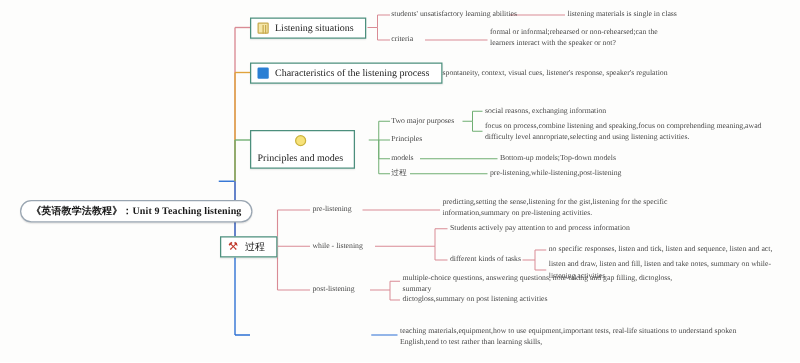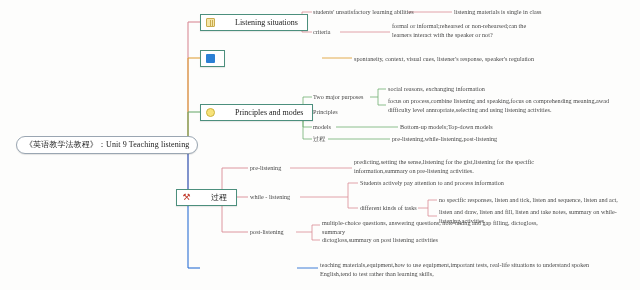--- a/index.html
+++ b/index.html
@@ -25,35 +25,36 @@
     white-space: nowrap;
     line-height: 1.15;
   }
   
   .root {
     border: 1px solid #9aa6b2;
     border-radius: 9px;
     background: #ffffff;
     padding: 3px 8px 4px 8px;
     font-size: 8px;
-    font-weight: normal;
+    font-weight: bold;
     color: #1a1a1a;
     box-shadow: 0 1px 1px rgba(0,0,0,0.10);
     letter-spacing: 0.1px;
+    margin-top: 24px;
   }
   
   .topic {
     border: 1px solid #4c8f7d;
     background: #ffffff;
     padding: 3px 9px 3px 5px;
     font-size: 8px;
     color: #1a1a1a;
     display: flex;
     align-items: center;
-    gap: 20px;
+    gap: 5px;
     box-shadow: 0 1px 1px rgba(0,0,0,0.08);
   }
   .topic .glyph {
     width: 9px; height: 9px;
     display: inline-block;
     flex: 0 0 auto;
     line-height: 9px;
     text-align: center;
     font-size: 8px;
   }
@@ -130,24 +131,25 @@
     <span class="glyph glyph-book"></span>
     <span>Listening situations</span>
   </div>
   <div class="node leaf" style="left:313px; top:8px;">students' unsatisfactory learning abilities</div>
   <div class="node leaf" style="left:454px; top:8px;">listening materials is single in class</div>
   <div class="node leaf" style="left:313px; top:28px;">criteria</div>
   <div class="node leaf multi" style="left:392px; top:22px; width:150px;">formal or informal;rehearsed or non-rehearsed;can the learners interact with the speaker or not?</div>
 
   <div class="node topic" style="left:200px; top:50px;">
     <span class="glyph glyph-flag"></span>
+    <span>Characteristics of the listening process</span>
   </div>
   <div class="node leaf" style="left:354px; top:55px;">spontaneity, context, visual cues, listener's response, speaker's regulation</div>
 
-  <div class="node topic" style="left:200px; top:104px;">
+  <div class="node topic" style="left:200px; top:104px;flex-direction:column;">
     <span class="glyph glyph-bulb"></span>
     <span>Principles and modes</span>
   </div>
   <div class="node leaf" style="left:313px; top:93px;">Two major purposes</div>
   <div class="node leaf" style="left:388px; top:85px;">social reasons, exchanging information</div>
   <div class="node leaf multi" style="left:388px; top:97px; width:232px;">focus on process,combine listening and speaking,focus on comprehending meaning,awad difficulty level annropriate,selecting and using listening activities.</div>
   <div class="node leaf" style="left:313px; top:108px;">Principles</div>
   <div class="node leaf" style="left:313px; top:123px;">models</div>
   <div class="node leaf" style="left:400px; top:123px;">Bottom-up models;Top-down models</div>
   <div class="node leaf" style="left:313px; top:135px;">过程</div>

